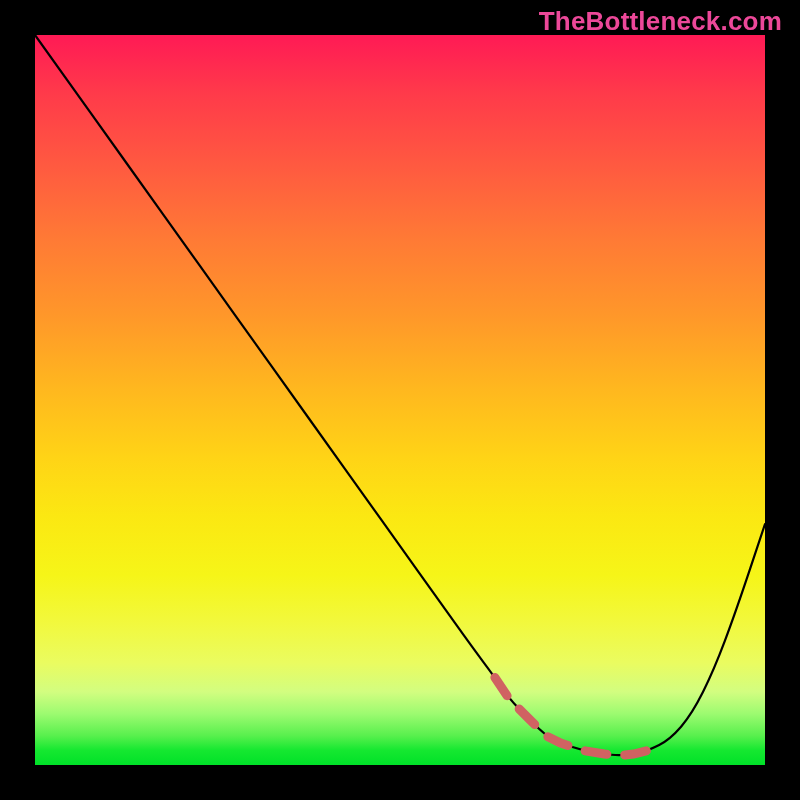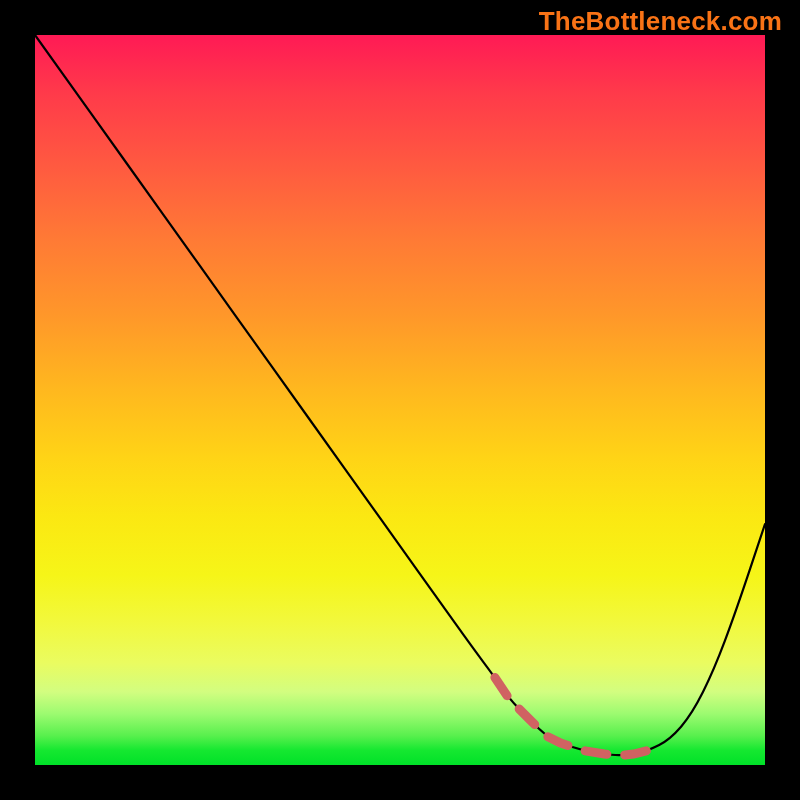--- a/index.html
+++ b/index.html
@@ -10,21 +10,21 @@
     height: 800px;
     background: #000;
   }
   .watermark {
     position: absolute;
     top: 6px;
     right: 18px;
     font-family: Arial, Helvetica, sans-serif;
     font-size: 26px;
     font-weight: 700;
-    color: #f97316;
+    color: #ec4899;
     letter-spacing: 0.2px;
   }
   .plot-area {
     position: absolute;
     left: 35px;
     top: 35px;
     width: 730px;
     height: 730px;
     
     background: linear-gradient(to bottom,

